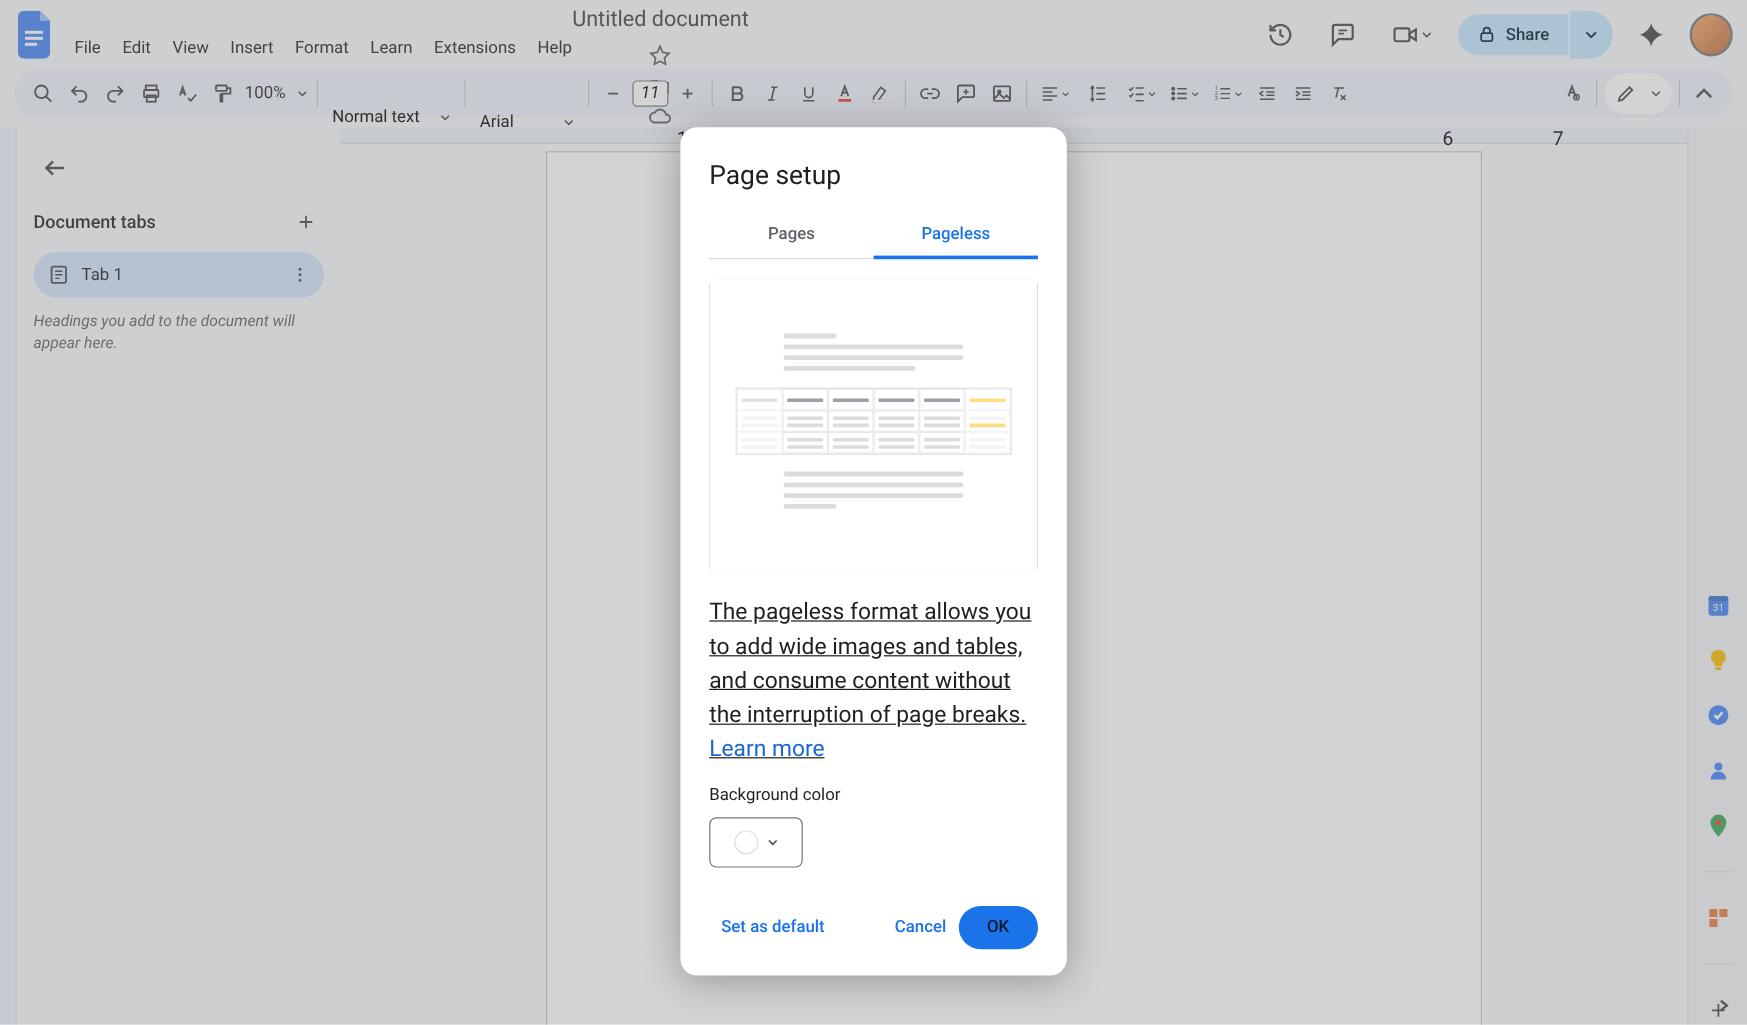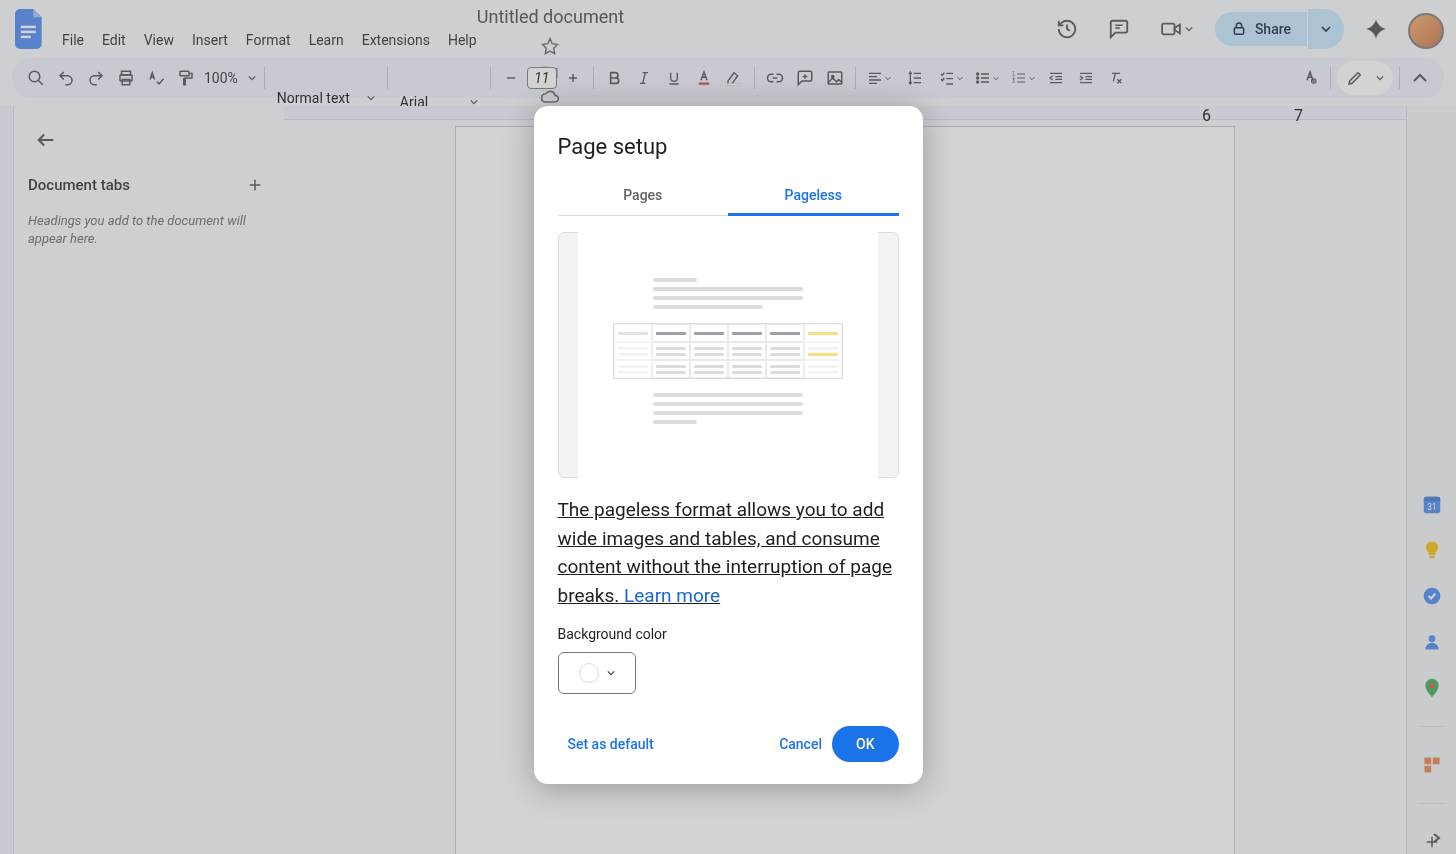--- a/index.html
+++ b/index.html
@@ -8,21 +8,21 @@
 
 .titlebar { display: flex; align-items: center; height: 58px; padding: 0 12px; background: #f8f9fa; }
 .app-icon { width: 36px; height: 36px; display: flex; align-items: center; justify-content: center; margin-right: 6px;}
 .app-icon svg { width: 30px; height: 40px; }
 .titlebar-middle { flex: 1; display: flex; flex-direction: column; }
 .doc-title-row { display: flex; align-items: center; gap: 8px; height: 26px; flex-direction: column; }
 .doc-title { font-size: 18px; color: #3c4043; padding: 2px 6px; }
 .title-icon { width: 20px; height: 20px; color: #5f6368; display:flex; align-items:center; justify-content:center;}
 .menu-row { display: flex; gap: 2px; height: 24px; font-size: 14px; color: #202124; }
 .menu-item { padding: 2px 8px; border-radius: 4px; }
-.titlebar-right { display: flex; align-items: flex-end; gap: 12px; }
+.titlebar-right { display: flex; align-items: center; gap: 12px; }
 .tb-btn { width: 40px; height: 40px; display:flex; align-items:center; justify-content:center; color:#444746; border-radius:50%; }
 .share-group { display:flex; align-items:center;}
 .share-btn { display:flex; align-items:center; gap:8px; background:#c2e7ff; padding: 9px 16px; border-radius: 40px 0 0 40px; font-size:14px; font-weight:500; color:#001d35;}
 .share-drop { background:#c2e7ff; width:36px; height:40px; border-radius:0 40px 40px 0; display:flex; align-items:center; justify-content:center; margin-left:1px;}
 .gemini-icon svg { width:24px; height:24px; }
 .avatar { width: 36px; height:36px; border-radius:50%; background: linear-gradient(135deg,#f4a863,#c26b3e); border:2px solid #777;}
 
 
 .toolbar { display:flex; align-items:center; height:40px; margin: 0 12px 8px; padding: 0 10px; background:#edf2fa; border-radius: 24px; gap:2px;}
 .tbtn { width:28px; height:28px; display:flex; align-items:center; justify-content:center; color:#444746; border-radius:4px;}
@@ -52,21 +52,21 @@
 .h-ruler { height:14px; background:#edf2fa; border-bottom:1px solid #dadce0; position:relative; margin-left:0;}
 .rnum { position:absolute; }
 .page { margin: 6px auto 0; width:780px; height:730px; background:#fff; border:1px solid #c7c7c7;}
 .right-panel { width:50px; background:#f1f3f4; border-left:1px solid #dadce0; display:flex; flex-direction:column; align-items:center; gap:22px; padding-top:18px;justify-content:flex-end;}
 .rp-icon { width:24px; height:24px; display:flex; align-items:center; justify-content:center;}
 .rp-sep { width:24px; height:1px; background:#dadce0; margin:4px 0;}
 .bottom-chevron { position:absolute; bottom:10px; right:14px;}
 
 
 .dialog-overlay { position:absolute; inset:0; display:flex; align-items:flex-start; justify-content:center; z-index:10; }
-.dialog { margin-top:106px; width:389px; background:#fff; border-radius:14px; box-shadow:0 4px 32px rgba(0,0,0,0.28); padding:28px 24px 22px;}
+.dialog { margin-top:106px; width:322px; background:#fff; border-radius:14px; box-shadow:0 4px 32px rgba(0,0,0,0.28); padding:28px 24px 22px;}
 .dialog-title { font-size:22px; color:#1f1f1f; font-weight:400;}
 .dialog-tabs { display:flex; margin-top:18px; border-bottom:1px solid #dadce0;}
 .dialog-tab { flex:1; text-align:center; padding:10px 0; font-size:14px; font-weight:500; color:#5f6368;}
 .dialog-tab.active { color:#1a73e8; border-bottom:3px solid #1a73e8; margin-bottom:-1px;}
 .preview { margin-top:16px; height:246px; border:1px solid #dadce0; border-radius:6px; background:#f1f3f4; display:flex; align-items:center; justify-content:center;}
 .preview-inner { width:300px; background:#fff; height:246px; padding:46px 0 20px; display:flex; flex-direction:column; align-items:center; gap:14px;}
 .pv-para { width:150px; display:flex; flex-direction:column; gap:5px;}
 .pv-line { height:4px; background:#dadce0; border-radius:2px;}
 .pv-line.short { width:44px;}
 .pv-table { display:flex; gap:0; border:1px solid #dadce0;}
@@ -77,21 +77,21 @@
 .pv-col.faded .pv-cell { border-color:#f1f3f4;}
 .desc { margin-top:18px; font-size:19px; color:#1f1f1f; line-height:1.5;text-decoration:underline;}
 .desc a { color:#1967d2; text-decoration:none;}
 .bg-label { margin-top:16px; font-size:14px; color:#1f1f1f;}
 .color-picker { margin-top:10px; width:78px; height:42px; border:1px solid #747775; border-radius:6px; display:flex; align-items:center; justify-content:center; gap:8px;}
 .swatch { width:20px; height:20px; border-radius:50%; border:1px solid #dadce0; background:#fff;}
 .dialog-buttons { display:flex; align-items:center; margin-top:32px;}
 .btn-text { font-size:14px; font-weight:500; color:#1a73e8; padding:8px 10px;}
 .btn-text.default { }
 .btn-spacer { flex:1;}
-.btn-primary { background:#1a73e8; color:#fef9c3; font-size:14px; font-weight:500; padding:10px 24px; border-radius:22px;}
+.btn-primary { background:#1a73e8; color:#0f172a; font-size:14px; font-weight:500; padding:10px 24px; border-radius:22px;}
 
 svg { display:block; }
 </style>
 </head>
 <body>
 
 <div class="titlebar">
   <div class="app-icon">
     <svg viewBox="0 0 36 48">
         <path fill="#4285f4" d="M6 0h16l10 10v32a6 6 0 0 1-6 6H6a6 6 0 0 1-6-6V6a6 6 0 0 1 6-6z"></path>
@@ -390,20 +390,34 @@
     <div class="sb-back">
         <svg width="22" height="22" viewBox="0 0 24 24" fill="none" stroke="#444746" stroke-width="2.2">
           <path d="M20 12H4M10 6l-6 6 6 6"></path>
         </svg>
       </div>
     <div class="sb-header">
       <span>Document tabs</span>
       <div class="sb-plus">
           <svg width="18" height="18" viewBox="0 0 24 24">
             <path d="M5 12h14M12 5v14" stroke="#444746" stroke-width="2"></path>
+          </svg>
+        </div>
+    </div>
+    <div class="tab-item">
+      <svg width="18" height="18" viewBox="0 0 24 24" fill="none" stroke="#444746" stroke-width="2">
+          <rect x="4" y="3" width="16" height="18" rx="2"></rect>
+          <path d="M8 8h8M8 12h8M8 16h5" stroke-width="1.6"></path>
+        </svg>
+      <span>Tab 1</span>
+      <div class="tab-more">
+          <svg width="16" height="16" viewBox="0 0 24 24">
+            <circle cx="12" cy="5" r="1.8" fill="#444746"></circle>
+            <circle cx="12" cy="12" r="1.8" fill="#444746"></circle>
+            <circle cx="12" cy="19" r="1.8" fill="#444746"></circle>
           </svg>
         </div>
     </div>
     <div class="sb-hint">Headings you add to the document will appear here.</div>
   </div>
   <div class="doc-area">
     <div class="h-ruler">
       <span class="rnum" style="left:280px">1</span>
       <span class="rnum" style="left:463px">2</span>
       <span class="rnum" style="left:918px">6</span>

